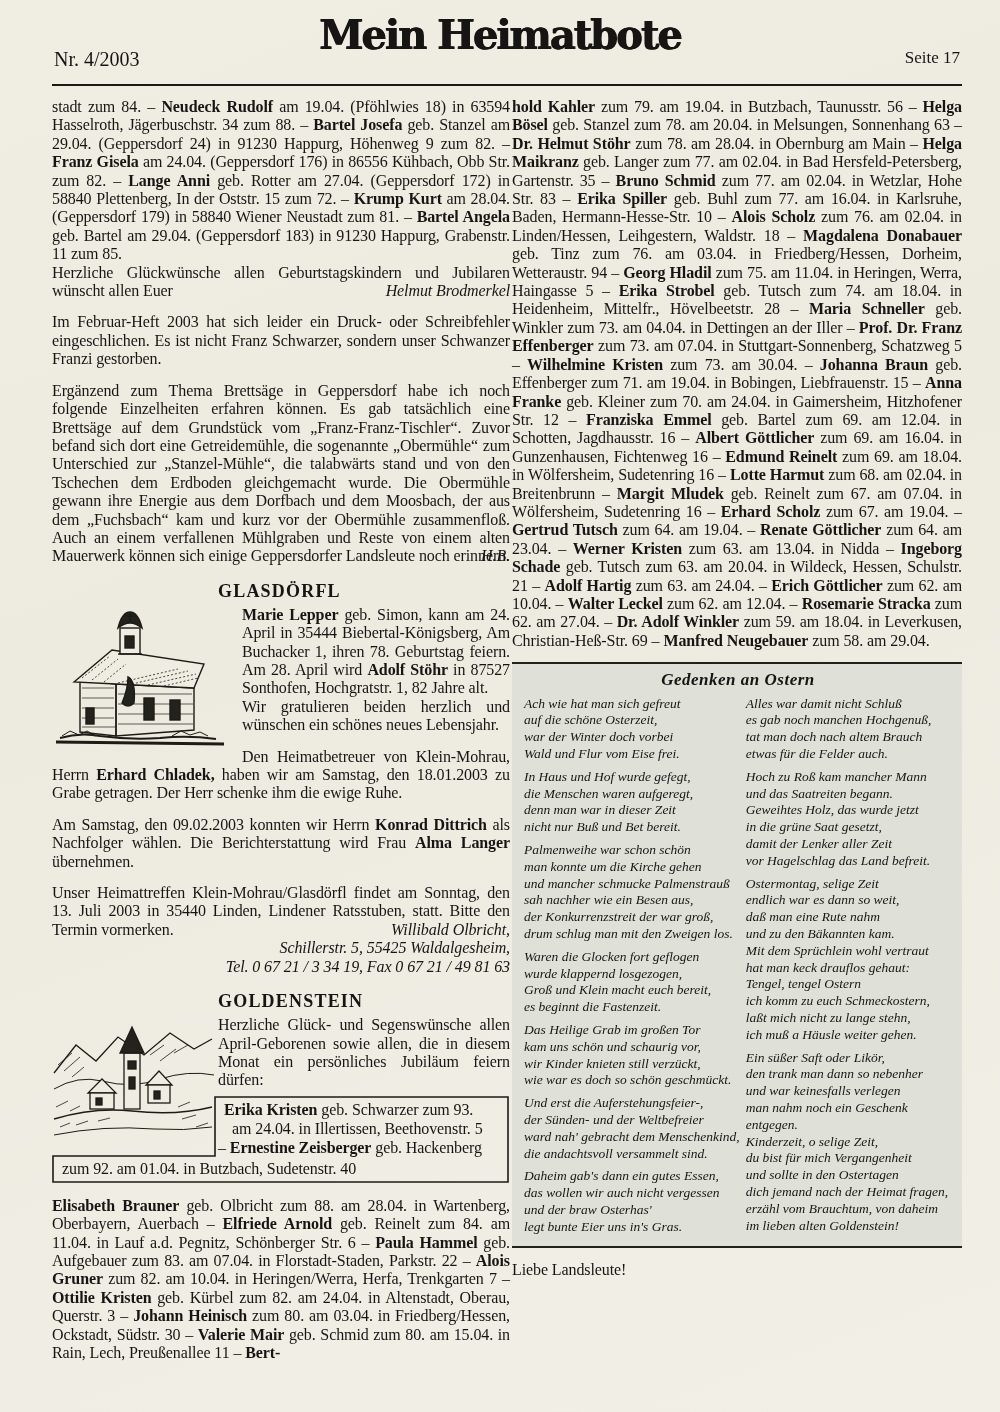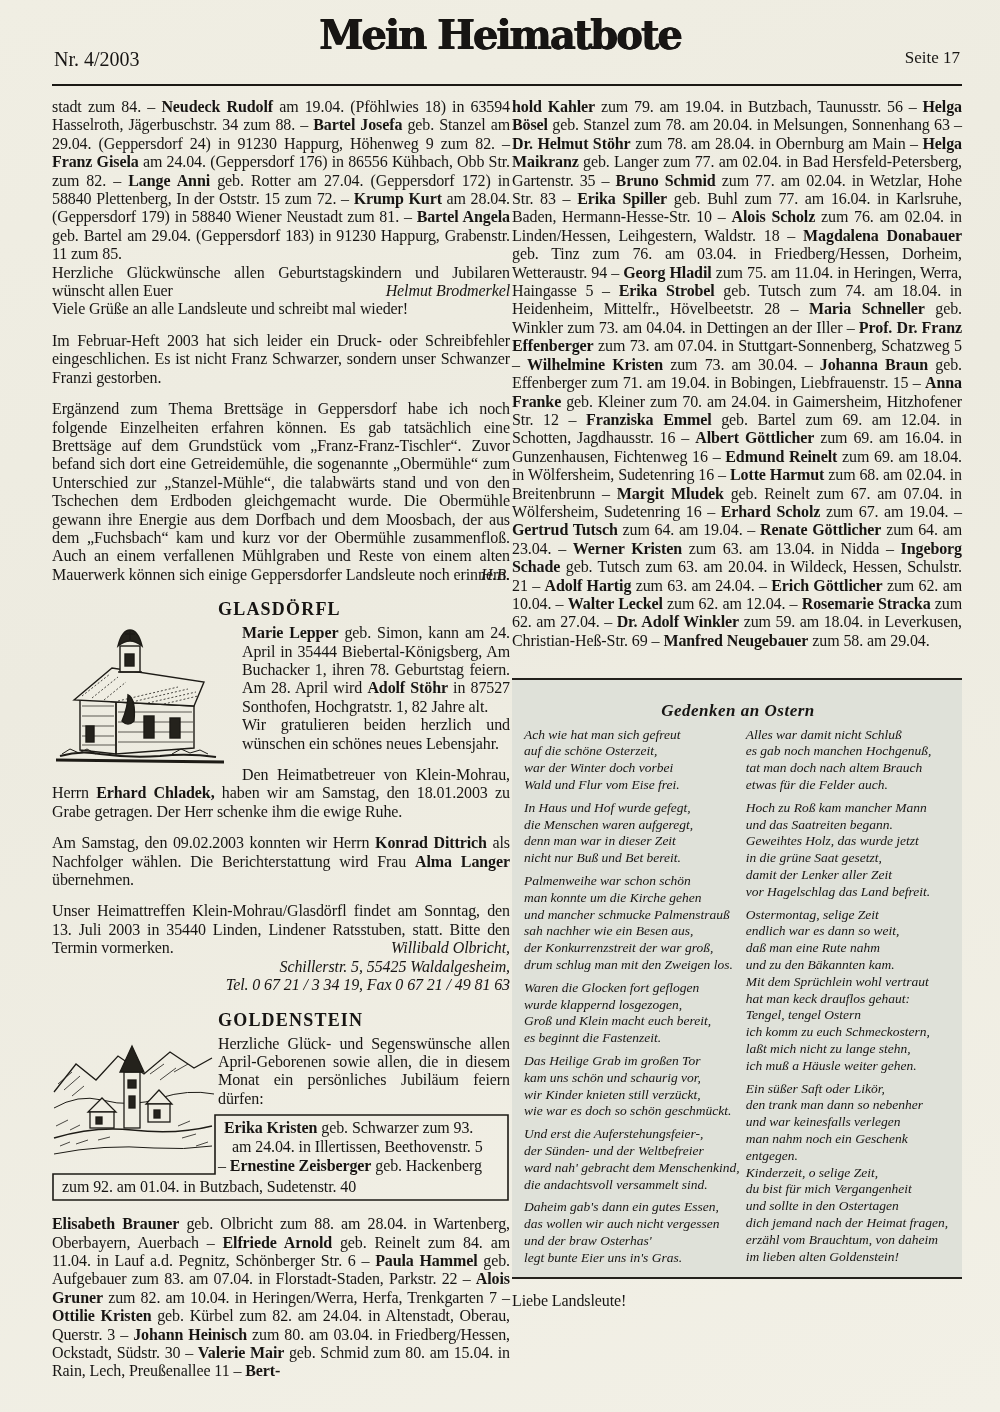--- a/index.html
+++ b/index.html
@@ -42,23 +42,23 @@
   
   .gold-sect{position:relative;}
   .gold-img{position:absolute;left:0;top:24px;width:162px;height:130px;}
   .indented{margin-left:166px;}
   .gold-box{position:relative;height:88px;margin-top:6px;}
   .gold-box svg.frame{position:absolute;left:0;top:0;}
   .boxline{position:absolute;white-space:nowrap;}
 
   
   .poem-box{
-    margin-top:28px;background:#dfe1d9;
+    margin-top:12px;background:#dfe1d9;
     border-top:2px solid #23211c;border-bottom:2px solid #23211c;
-    padding:22px 10px 4px 12px;
+    padding:7px 10px 4px 12px;
   }
   .poem-title{margin:0 0 6px 0;text-align:center;font-size:17px;font-weight:bold;font-style:italic;letter-spacing:0.5px;}
   .poem-cols{display:flex;gap:6px;}
   .poem-col{flex:1 1 0;font-style:italic;font-size:13.5px;line-height:16.8px;text-align:left;letter-spacing:0;}
   .stanza{margin:0 0 6px 0;white-space:nowrap;}
 
   .sketch path,.sketch line,.sketch polyline,.sketch polygon{vector-effect:non-scaling-stroke;}
 </style>
 </head>
 <body>
@@ -67,21 +67,20 @@
 
   <div class="issue">Nr. 4/2003</div>
   <div class="masthead">Mein Heimatbote</div>
   <div class="pageno">Seite 17</div>
   <div class="head-rule"></div>
 
   <div class="col col-left">
     <p class="body"><span>stadt zum 84. – </span><span class="b">Neudeck Rudolf</span><span> am 19.04. (Pföhlwies 18) in 63594 Hasselroth, Jägerbuschstr. 34 zum 88. – </span><span class="b">Bartel Josefa</span><span> geb. Stanzel am 29.04. (Geppersdorf 24) in 91230 Happurg, Höhenweg 9 zum 82. – </span><span class="b">Franz Gisela</span><span> am 24.04. (Geppersdorf 176) in 86556 Kühbach, Obb Str. zum 82. – </span><span class="b">Lange Anni</span><span> geb. Rotter am 27.04. (Geppersdorf 172) in 58840 Plettenberg, In der Oststr. 15 zum 72. – </span><span class="b">Krump Kurt</span><span> am 28.04. (Geppersdorf 179) in 58840 Wiener Neustadt zum 81. – </span><span class="b">Bartel Angela</span><span> geb. Bartel am 29.04. (Geppersdorf 183) in 91230 Happurg, Grabenstr. 11 zum 85.</span></p>
     <p class="body"><span>Herzliche Glückwünsche allen Geburtstagskindern und Jubilaren wünscht allen Euer</span></p>
     <p class="sig">Helmut Brodmerkel</p>
-    <p class="body">Viele Grüße an alle Landsleute und schreibt mal wieder!</p>
     <p class="gap">Im Februar-Heft 2003 hat sich leider ein Druck- oder Schreibfehler eingeschlichen. Es ist nicht Franz Schwarzer, sondern unser Schwanzer Franzi gestorben.</p>
     <p class="gap"><span>Ergänzend zum Thema Brettsäge in Geppersdorf habe ich noch folgende Einzelheiten erfahren können. Es gab tatsächlich eine Brettsäge auf dem Grundstück vom „Franz-Franz-Tischler“. Zuvor befand sich dort eine Getreidemühle, die sogenannte „Obermühle“ zum Unterschied zur „Stanzel-Mühle“, die talabwärts stand und von den Tschechen dem Erdboden gleichgemacht wurde. Die Obermühle gewann ihre Energie aus dem Dorfbach und dem Moosbach, der aus dem „Fuchsbach“ kam und kurz vor der Obermühle zusammenfloß. Auch an einem verfallenen Mühlgraben und Reste von einem alten Mauerwerk können sich einige Geppersdorfer Landsleute noch erinnern.</span></p>
     <p class="sig">H.B.</p>
 
     <h3 class="sect-head">GLASDÖRFL</h3>
 
     <div class="chapel-float">
       <svg class="sketch" width="180" height="142" viewBox="0 0 180 142" fill="none" stroke="#1d1b16" stroke-width="1.4">
         <line x1="4" y1="134" x2="172" y2="136" stroke-width="3"></line>
         <path d="M8 130 q20 -6 40 -2 q30 4 60 2 q28 -3 56 1" stroke-width="2"></path>

